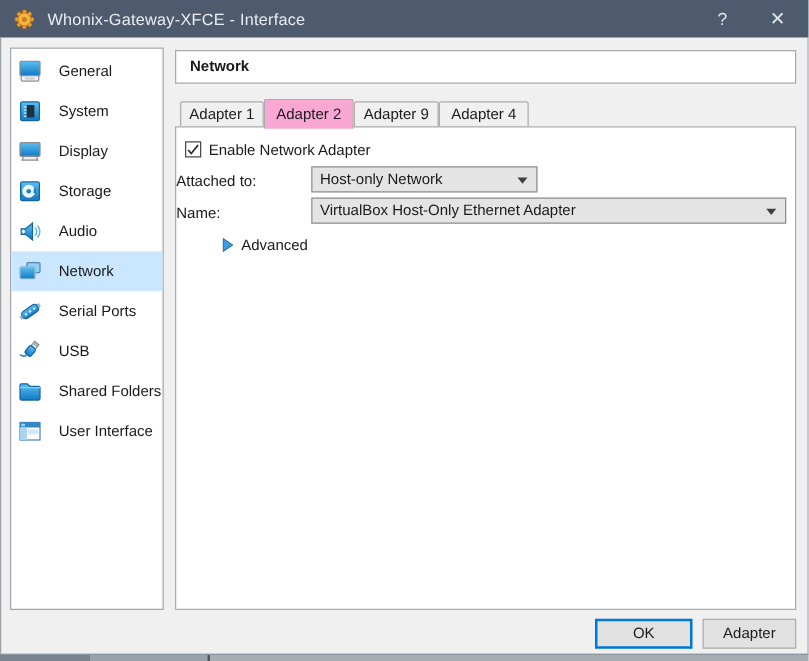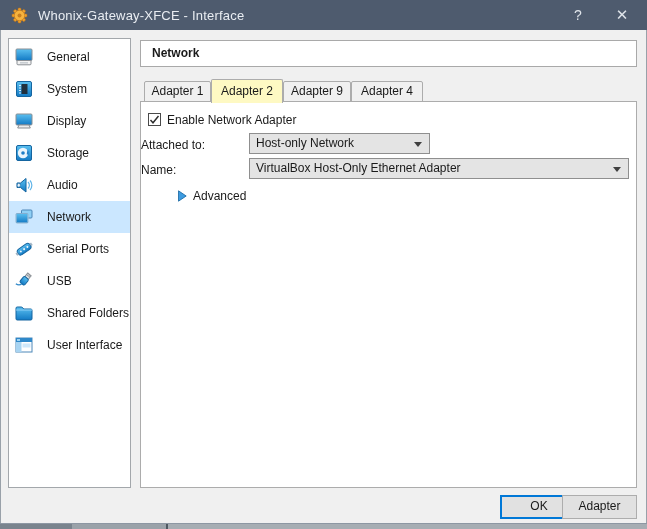--- a/index.html
+++ b/index.html
@@ -40,21 +40,21 @@
     background:#ffffff; border:1px solid #a9a9a9; font-weight:bold;
     line-height:25px; padding-left:11px; font-size:12px;
   }
   
   .tab {
     position:absolute; top:81px; height:21px; background:#f0f0f0;
     border:1px solid #acacac; border-radius:2px 2px 0 0; text-align:center;
     line-height:19px; z-index:2;
   }
   .tab.active {
-    top:79px; height:24px; background:#fef9c3; border-bottom:none; z-index:4;
+    top:79px; height:24px; background:#f9a8d4; border-bottom:none; z-index:4;
     line-height:22px;
   }
   .tab1 { left:144px; width:67px; }
   .tab2 { left:211px; width:72px; }
   .tab3 { left:283px; width:68px; }
   .tab4 { left:351px; width:72px; }
   
   .panel {
     position:absolute; left:140px; top:101px; width:497px; height:387px;
     background:#ffffff; border:1px solid #acacac; z-index:3;
@@ -79,21 +79,21 @@
   }
   .combo-attached { left:108px; top:31px; width:181px; }
   .combo-name { left:108px; top:56px; width:380px; }
   .advanced { position:absolute; left:37px; top:87px; display:flex; align-items:center; }
   .advanced svg { margin-right:6px; }
   
   .btn {
     position:absolute; top:495px; height:24px; background:#e1e1e1;
     border:1px solid #adadad; text-align:center; line-height:21px; font-size:12px;
   }
-  .btn-ok { left:476px; width:78px; border:2px solid #0078d7; line-height:19px;margin-left:24px; }
+  .btn-ok { left:476px; width:78px; border:2px solid #0078d7; line-height:19px; }
   .btn-cancel { left:562px; width:75px; }
   
   .bottom-strip {
     position:absolute; left:0; top:523px; width:647px; height:6px;
     background:#a6adb3; border-top:1px solid #8d97a3;
   }
   .bottom-strip .seg1 { position:absolute; left:0; top:0; width:72px; height:6px; background:#79838d; }
   .bottom-strip .seg2 { position:absolute; left:72px; top:0; width:94px; height:6px; background:#9aa2a9; }
   .bottom-strip .segline { position:absolute; left:166px; top:0; width:2px; height:6px; background:#4e5861; }
 </style>

